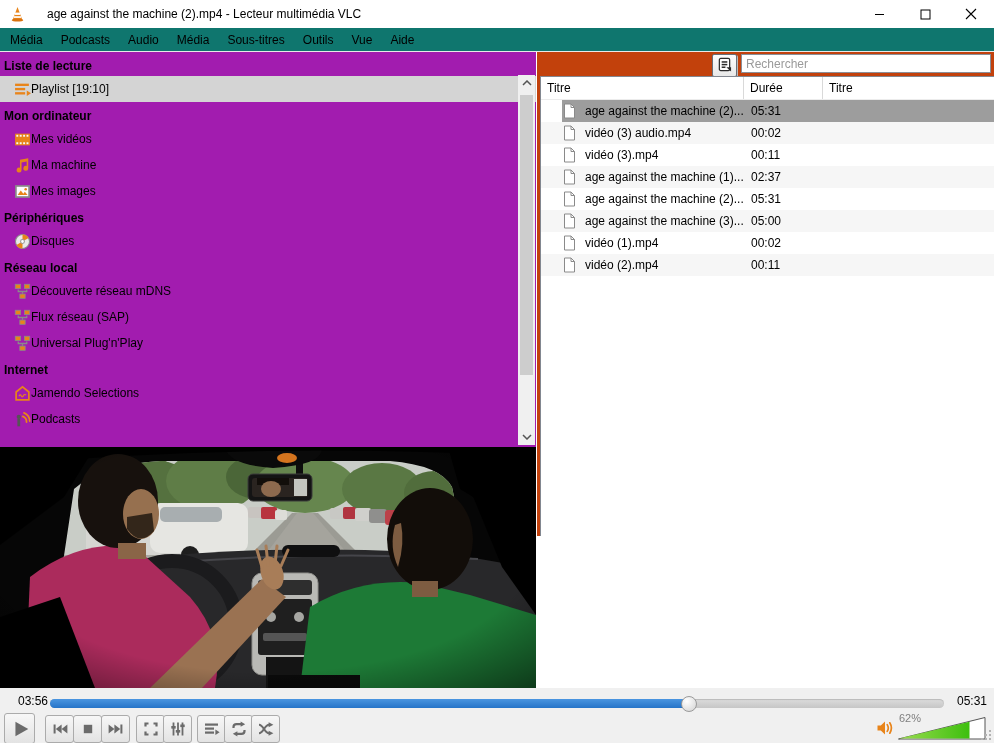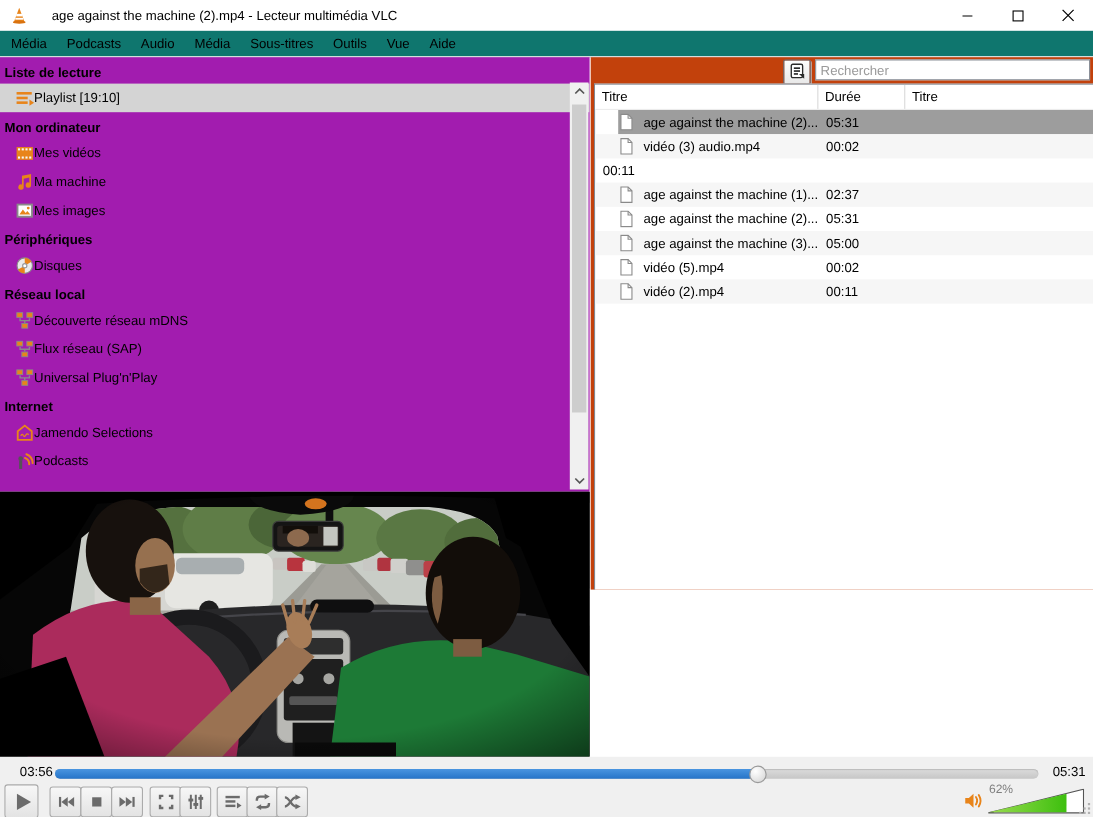--- a/index.html
+++ b/index.html
@@ -417,20 +417,29 @@
                   <path d="M2.5 1 H9 L12.5 4.5 V15 H2.5 Z" fill="#fff" stroke="#8a8a8a"></path>
                   <path d="M9 1 V4.5 H12.5" fill="none" stroke="#8a8a8a"></path>
                 </svg>
               </span>
               <span data-name="track-title">vidéo (3) audio.mp4</span>
             </div>
             <div class="pcell dur" data-name="cell-duration">00:02</div>
             <div class="pcell" data-name="cell-album"></div>
           </div>
           <div class="prow" data-name="playlist-row">
+            <div class="pcell title" data-name="cell-title">
+              <span class="ficon" data-name="file-icon">
+                <svg width="15" height="16" viewBox="0 0 15 16">
+                  <path d="M2.5 1 H9 L12.5 4.5 V15 H2.5 Z" fill="#fff" stroke="#8a8a8a"></path>
+                  <path d="M9 1 V4.5 H12.5" fill="none" stroke="#8a8a8a"></path>
+                </svg>
+              </span>
+              <span data-name="track-title">vidéo (3).mp4</span>
+            </div>
             <div class="pcell dur" data-name="cell-duration">00:11</div>
             <div class="pcell" data-name="cell-album"></div>
           </div>
           <div class="prow alt" data-name="playlist-row">
             <div class="pcell title" data-name="cell-title">
               <span class="ficon" data-name="file-icon">
                 <svg width="15" height="16" viewBox="0 0 15 16">
                   <path d="M2.5 1 H9 L12.5 4.5 V15 H2.5 Z" fill="#fff" stroke="#8a8a8a"></path>
                   <path d="M9 1 V4.5 H12.5" fill="none" stroke="#8a8a8a"></path>
                 </svg>
@@ -467,21 +476,21 @@
             <div class="pcell" data-name="cell-album"></div>
           </div>
           <div class="prow" data-name="playlist-row">
             <div class="pcell title" data-name="cell-title">
               <span class="ficon" data-name="file-icon">
                 <svg width="15" height="16" viewBox="0 0 15 16">
                   <path d="M2.5 1 H9 L12.5 4.5 V15 H2.5 Z" fill="#fff" stroke="#8a8a8a"></path>
                   <path d="M9 1 V4.5 H12.5" fill="none" stroke="#8a8a8a"></path>
                 </svg>
               </span>
-              <span data-name="track-title">vidéo (5).mp4</span>
+              <span data-name="track-title">vidéo (1).mp4</span>
             </div>
             <div class="pcell dur" data-name="cell-duration">00:02</div>
             <div class="pcell" data-name="cell-album"></div>
           </div>
           <div class="prow alt" data-name="playlist-row">
             <div class="pcell title" data-name="cell-title">
               <span class="ficon" data-name="file-icon">
                 <svg width="15" height="16" viewBox="0 0 15 16">
                   <path d="M2.5 1 H9 L12.5 4.5 V15 H2.5 Z" fill="#fff" stroke="#8a8a8a"></path>
                   <path d="M9 1 V4.5 H12.5" fill="none" stroke="#8a8a8a"></path>

